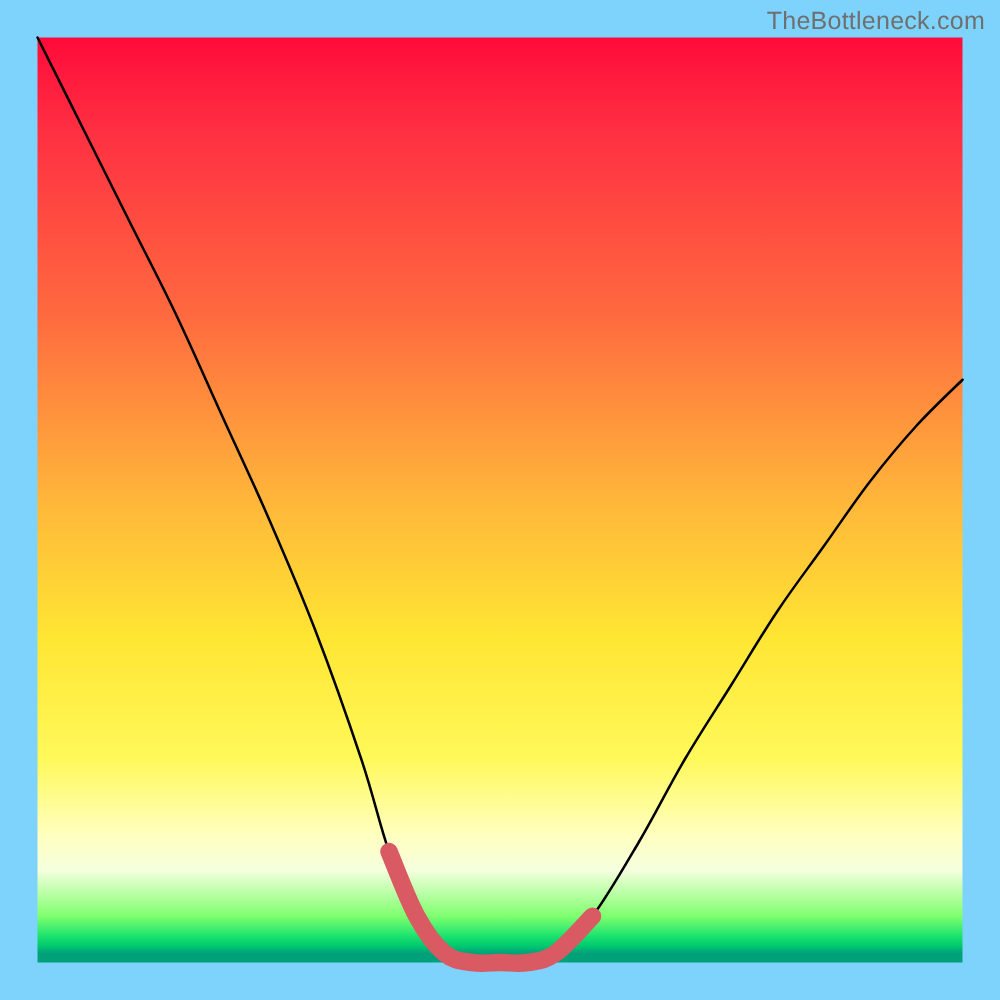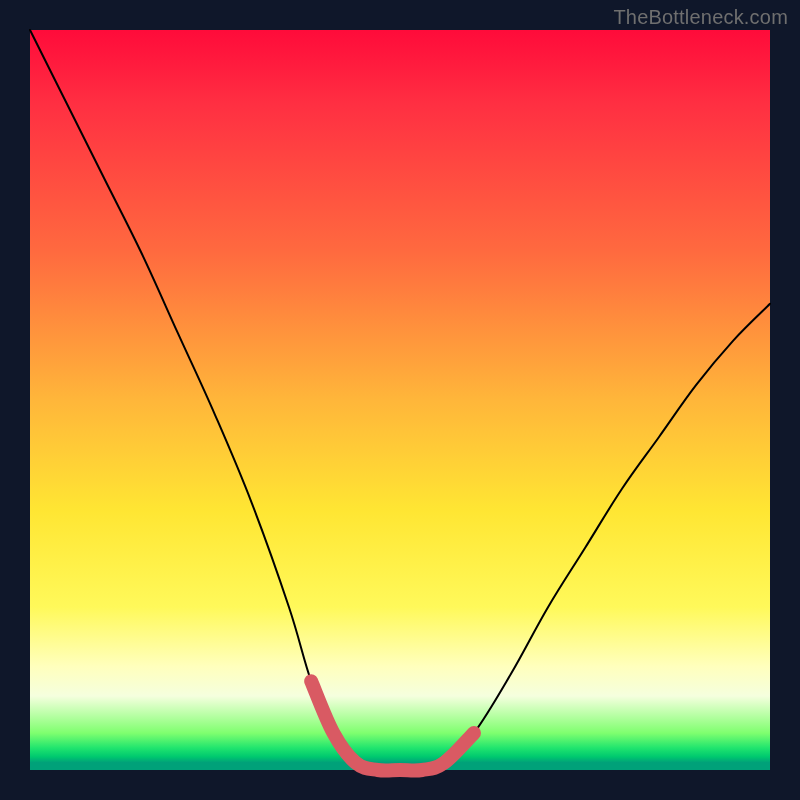--- a/index.html
+++ b/index.html
@@ -10,21 +10,21 @@
     background: #000;
     overflow: hidden;
     font-family: Arial, Helvetica, sans-serif;
   }
   .frame {
     position: absolute;
     left: 0;
     top: 0;
     width: 800px;
     height: 800px;
-    background: #0f172a;
+    background: #7dd3fc;
   }
   .plot-area {
     position: absolute;
     left: 30px;
     top: 30px;
     width: 740px;
     height: 740px;
     
     background: linear-gradient(
       to bottom,

